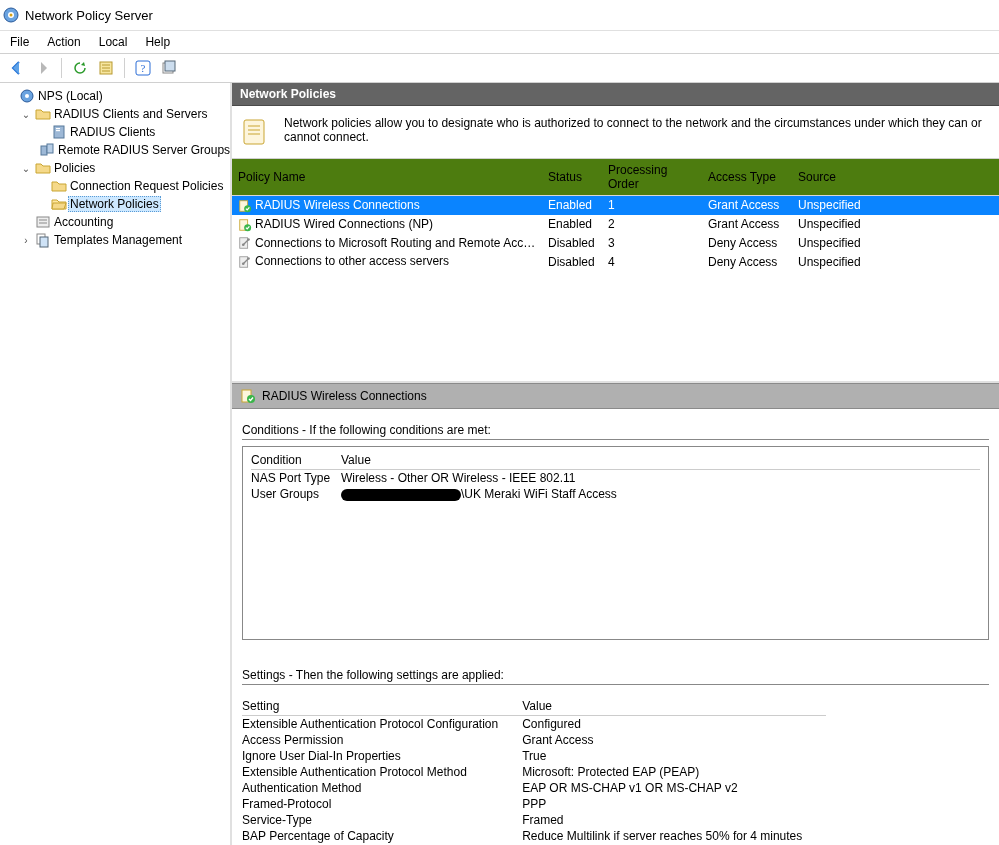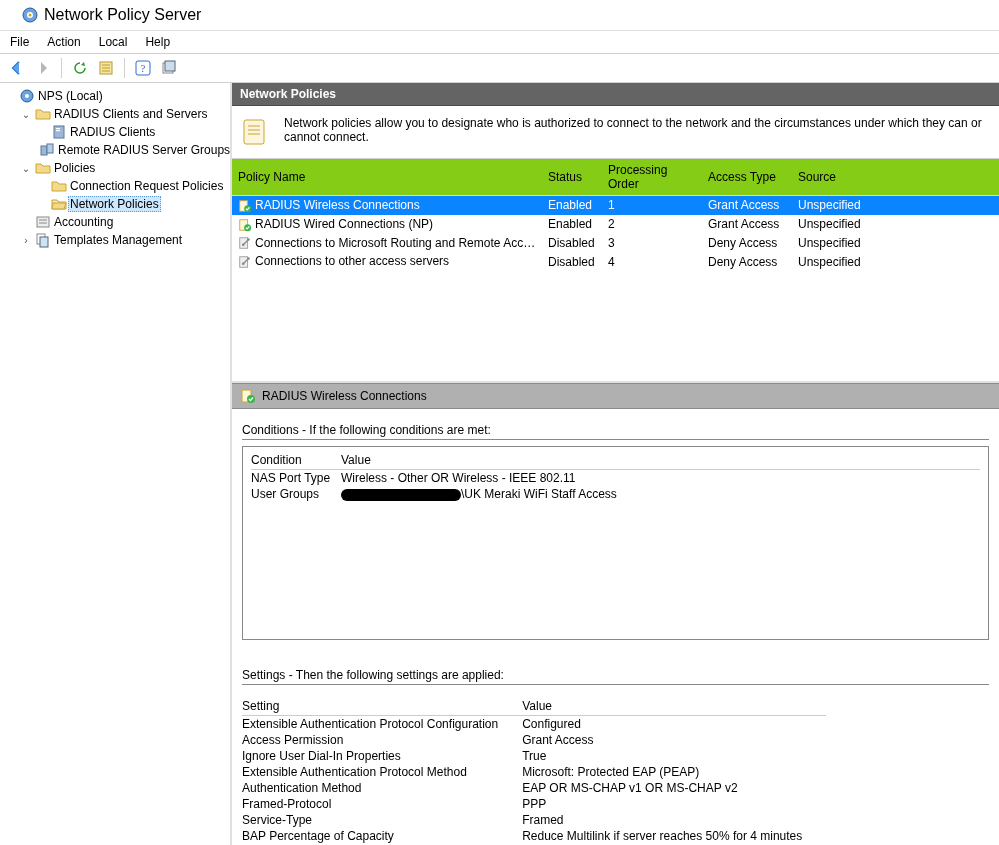--- a/index.html
+++ b/index.html
@@ -9,24 +9,24 @@
     background: #ffffff;
     color: #000;
     width: 999px;
     height: 845px;
     overflow: hidden;
   }
   .titlebar {
     height: 30px;
     display: flex;
     align-items: center;
-    padding-left: 22px;
+    padding-left: 3px;
     gap: 6px;
     border-bottom: 1px solid #e0e0e0;
-    font-size: 16px;
+    font-size: 13px;
   }
   .menubar {
     height: 22px;
     display: flex;
     align-items: center;
     padding-left: 10px;
     gap: 18px;
     font-size: 12px;
     border-bottom: 1px solid #d0d0d0;
   }
@@ -115,21 +115,21 @@
     width: 100%;
     border-collapse: collapse;
     table-layout: fixed;
   }
   table.policies th {
     text-align: left;
     font-weight: normal;
     font-size: 12px;
     padding: 4px 6px;
     border-bottom: 1px solid #d8d8d8;
-    background: #84cc16;
+    background: #4d7c0f;
   }
   table.policies td {
     padding: 2px 6px;
     font-size: 12px;
     white-space: nowrap;
     overflow: hidden;
     text-overflow: ellipsis;
   }
   table.policies tr.selected td {
     background: #0a84ff;

